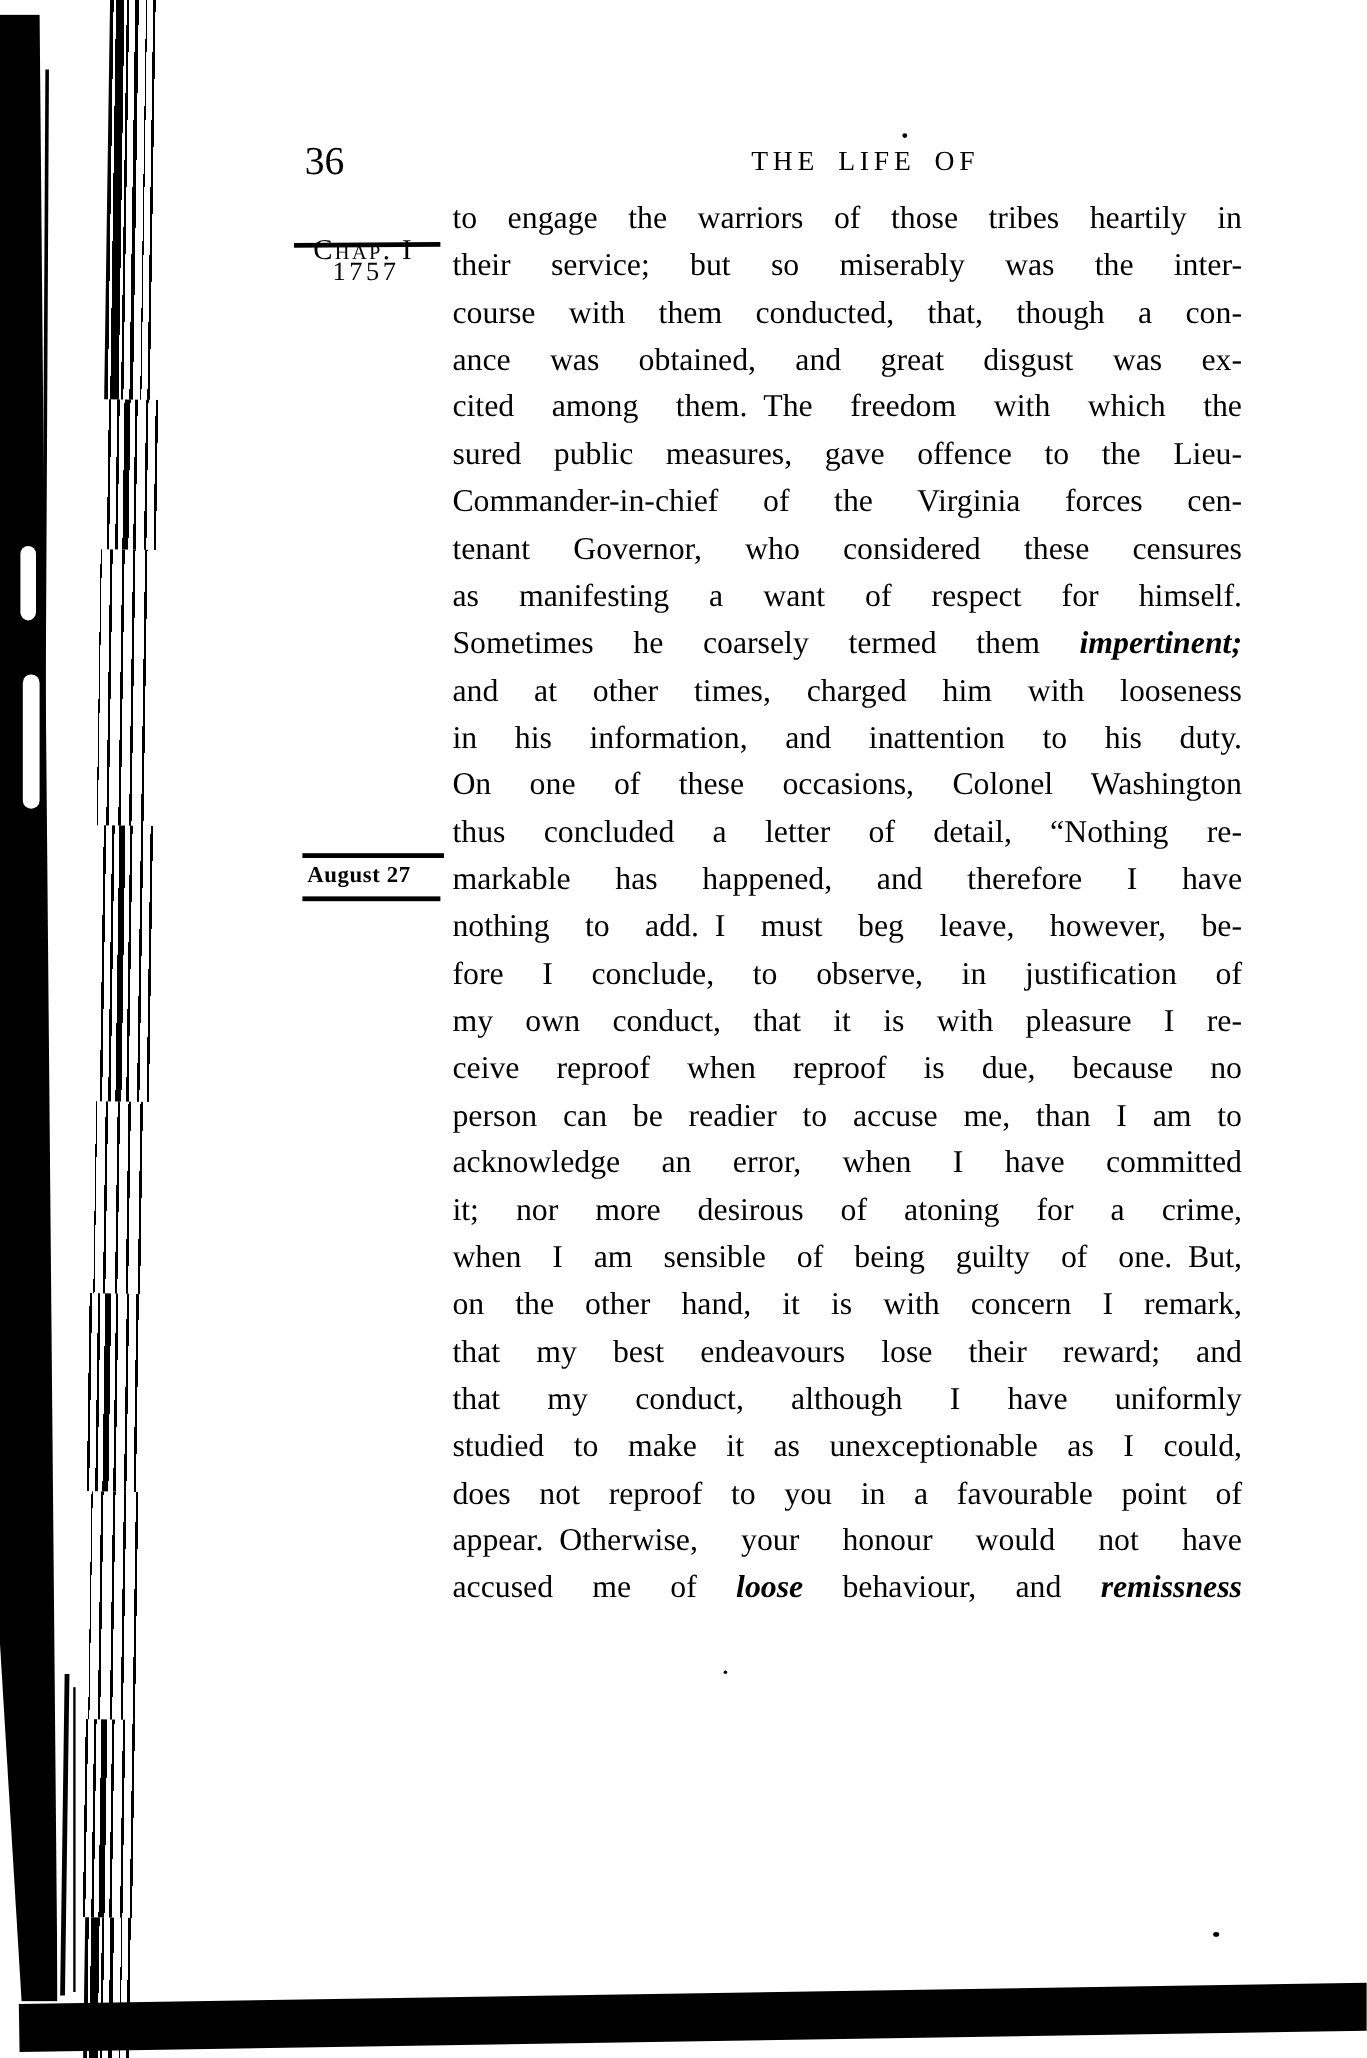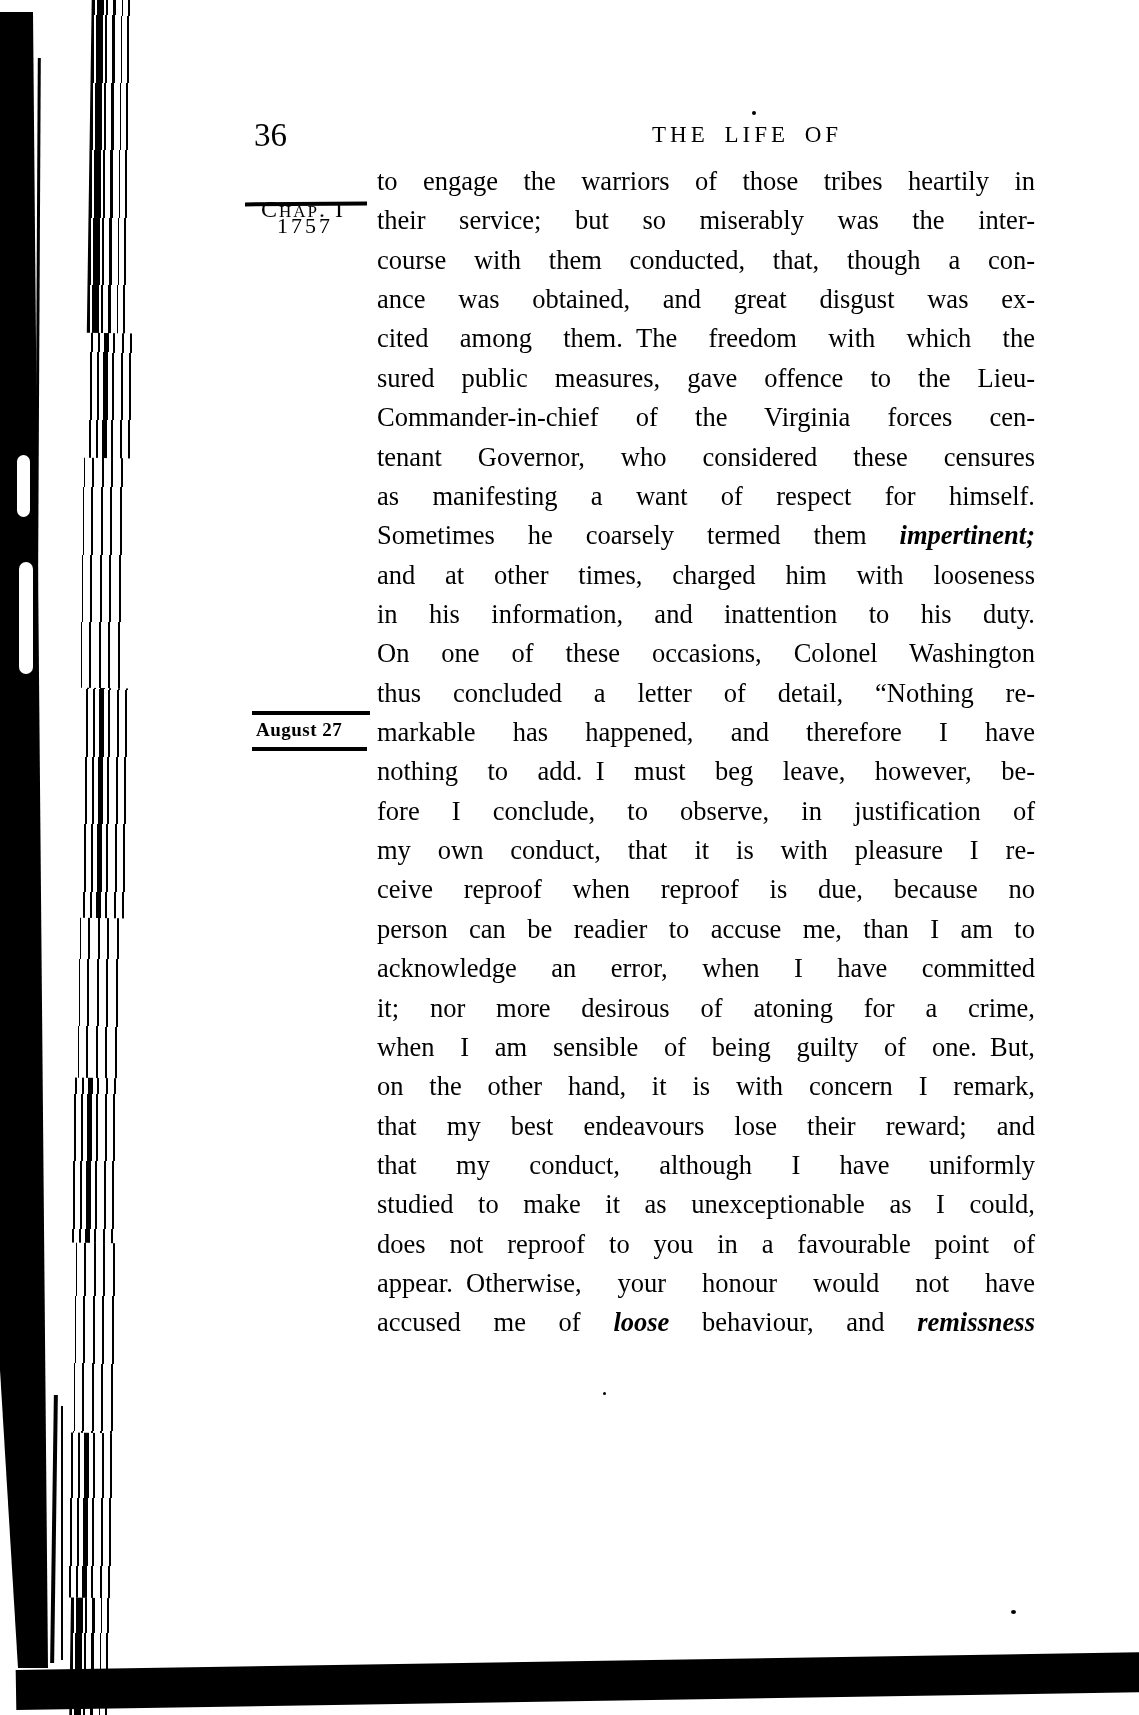--- a/index.html
+++ b/index.html
@@ -43,21 +43,21 @@
   .bottom-bar { position:absolute; left:16px; top:1670px; width:1126px; height:40px;
     background:#000; transform:rotate(-0.9deg); transform-origin:0 50%; }
 
   .speck { position:absolute; background:#000; border-radius:50%; }
   .speck1 { left:752px; top:111px; width:4px; height:4px; }
   .speck2 { left:1011px; top:1610px; width:5px; height:4px; }
   .speck3 { left:603px; top:1392px; width:3px; height:3px; }
 
   
   .page-number { position:absolute; left:226px; top:119px; font-size:33px; line-height:1;margin-left:28px; }
-  .running-header { position:absolute; left:652px; top:123px; font-size:23px;
+  .running-header { position:absolute; left:626px; top:123px; font-size:23px;
     line-height:1; letter-spacing:4px; word-spacing:6px; white-space:pre;text-align:right; }
 
   .chap { position:absolute; left:261px; top:173px; font-size:24px; line-height:1;
     font-variant:small-caps; letter-spacing:2px; white-space:pre;margin-top:24px; }
   .chap-rule { position:absolute; left:245px; top:202px; width:122px; height:4px;
     background:#000; transform:rotate(-0.4deg); }
   .year { position:absolute; left:277px; top:215px; font-size:22px; line-height:1;
     letter-spacing:3px; }
 
   .date-rule-top { position:absolute; left:252px; top:711px; width:118px; height:4px;

